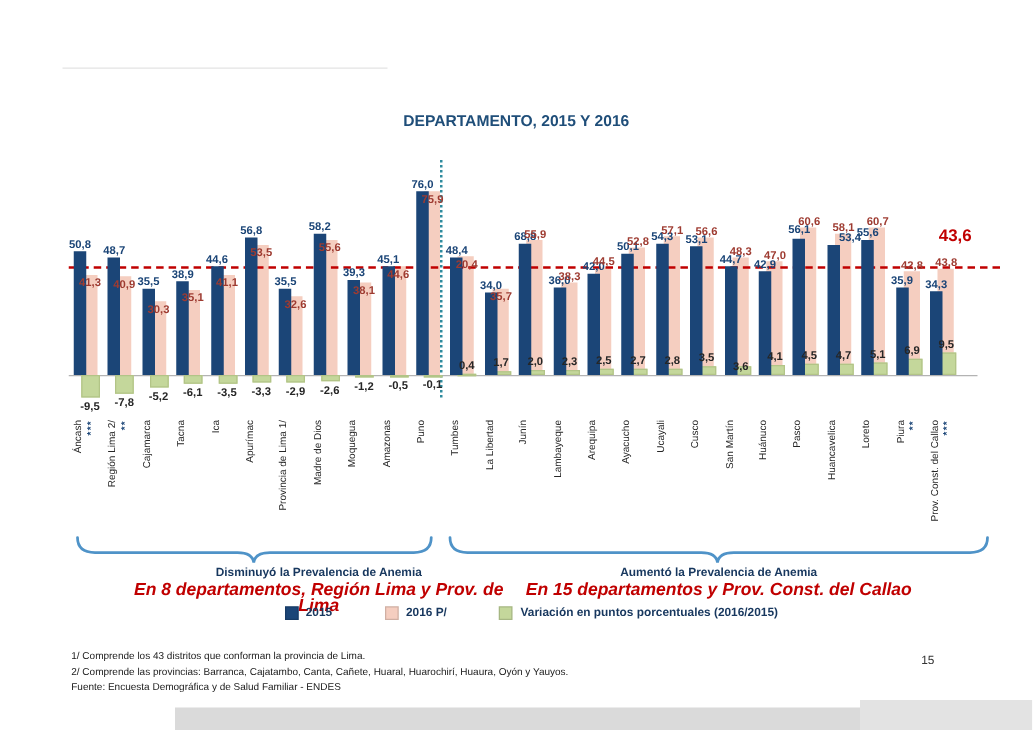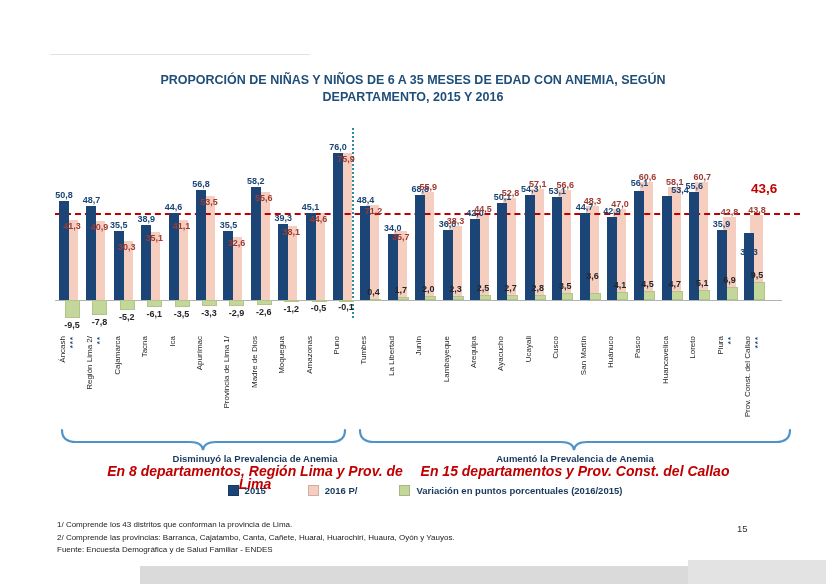--- a/index.html
+++ b/index.html
@@ -44,21 +44,21 @@
   .artifact{position:absolute;z-index:0;}
 </style>
 </head>
 <body>
 
 <div class="page">
 
   <div class="artifact" style="left:50px;top:54px;width:260px;height:1px;background:#e3e3e3;"></div>
 
   <div class="title">
-    <span>PROPORCIÓN DE NIÑAS Y NIÑOS DE 6 A 35 MESES DE EDAD CON ANEMIA, SEGÚN</span><br>
+    <br>
     <span>DEPARTAMENTO, 2015 Y 2016</span>
   </div>
 
   <div id="chart-area" style="position:absolute;left:0;top:0;width:826px;height:584px;">
     <div class="baseline"></div>
     <div class="refline"></div>
     <div class="divider"></div>
     <div class="refbig" id="ref-big">43,6</div>
   <div class="bar bar-pink" style="left: 65px; top: 219.878px; width: 13px; height: 80.122px;"></div>
       <div class="bar bar-green" style="left: 65px; top: 300px; width: 15px; height: 18.43px;"></div>
@@ -158,21 +158,21 @@
       <div class="vlabel vl-blue" style="left: 338px; top: 141.56px;">76,0</div>
       <div class="vlabel vl-pink" style="left: 346px; top: 153.754px;">75,9</div>
       <div class="vlabel vl-green" style="left: 346px; top: 302.194px;">-0,1</div>
       <div class="xlab" style="left: 332px; top: 336px;">
         <div class="nm">Puno</div>
       </div>
       <div class="bar bar-pink" style="left: 366.4px; top: 205.328px; width: 13px; height: 94.672px;"></div>
       <div class="bar bar-green" style="left: 366.4px; top: 299.224px; width: 15px; height: 1px;"></div>
       <div class="bar bar-blue" style="left: 360.4px; top: 206.104px; width: 10px; height: 93.896px;"></div>
       <div class="vlabel vl-blue" style="left: 365.4px; top: 195.104px;">48,4</div>
-      <div class="vlabel vl-pink" style="left: 373.4px; top: 206.328px;">71,2</div>
+      <div class="vlabel vl-pink" style="left: 373.4px; top: 206.328px;">20,4</div>
       <div class="vlabel vl-green" style="left: 373.4px; top: 287.224px;">0,4</div>
       <div class="xlab" style="left: 359.4px; top: 336px;">
         <div class="nm">Tumbes</div>
       </div>
       <div class="bar bar-pink" style="left: 393.8px; top: 230.742px; width: 13px; height: 69.258px;"></div>
       <div class="bar bar-green" style="left: 393.8px; top: 296.702px; width: 15px; height: 3.298px;"></div>
       <div class="bar bar-blue" style="left: 387.8px; top: 234.04px; width: 10px; height: 65.96px;"></div>
       <div class="vlabel vl-blue" style="left: 392.8px; top: 223.04px;">34,0</div>
       <div class="vlabel vl-pink" style="left: 400.8px; top: 231.742px;">35,7</div>
       <div class="vlabel vl-green" style="left: 400.8px; top: 284.702px;">1,7</div>
@@ -231,21 +231,21 @@
       <div class="vlabel vl-pink" style="left: 565.2px; top: 180.196px;">56,6</div>
       <div class="vlabel vl-green" style="left: 565.2px; top: 281.21px;">3,5</div>
       <div class="xlab" style="left: 551.2px; top: 336px;">
         <div class="nm">Cusco</div>
       </div>
       <div class="bar bar-pink" style="left: 585.6px; top: 206.298px; width: 13px; height: 93.702px;"></div>
       <div class="bar bar-green" style="left: 585.6px; top: 293.016px; width: 15px; height: 6.984px;"></div>
       <div class="bar bar-blue" style="left: 579.6px; top: 213.282px; width: 10px; height: 86.718px;"></div>
       <div class="vlabel vl-blue" style="left: 584.6px; top: 202.282px;">44,7</div>
       <div class="vlabel vl-pink" style="left: 592.6px; top: 196.298px;">48,3</div>
-      <div class="vlabel vl-green" style="left: 592.6px; top: 271px;">3,6</div>
+      <div class="vlabel vl-green" style="left: 592.6px; top: 288px;">3,6</div>
       <div class="xlab" style="left: 578.6px; top: 336px;">
         <div class="nm">San Martín</div>
       </div>
       <div class="bar bar-pink" style="left: 613px; top: 208.82px; width: 13px; height: 91.18px;"></div>
       <div class="bar bar-green" style="left: 613px; top: 292.046px; width: 15px; height: 7.954px;"></div>
       <div class="bar bar-blue" style="left: 607px; top: 216.774px; width: 10px; height: 83.226px;"></div>
       <div class="vlabel vl-blue" style="left: 612px; top: 205.774px;">42,9</div>
       <div class="vlabel vl-pink" style="left: 620px; top: 198.82px;">47,0</div>
       <div class="vlabel vl-green" style="left: 620px; top: 280.046px;">4,1</div>
       <div class="xlab" style="left: 606px; top: 336px;">
@@ -284,21 +284,21 @@
       <div class="vlabel vl-blue" style="left: 721.6px; top: 219.354px;">35,9</div>
       <div class="vlabel vl-pink" style="left: 729.6px; top: 206.968px;">42,8</div>
       <div class="vlabel vl-green" style="left: 729.6px; top: 274.614px;">6,9</div>
       <div class="xlab" style="left: 715.6px; top: 336px;">
         <div class="nm">Piura</div>
         <div class="st">**</div>
       </div>
       <div class="bar bar-pink" style="left: 750px; top: 215.028px; width: 13px; height: 84.972px;"></div>
       <div class="bar bar-green" style="left: 750px; top: 281.57px; width: 15px; height: 18.43px;"></div>
       <div class="bar bar-blue" style="left: 744px; top: 233.458px; width: 10px; height: 66.542px;"></div>
-      <div class="vlabel vl-blue" style="left: 749px; top: 222.458px; margin-top: 25px;">34,3</div>
+      <div class="vlabel vl-blue" style="left: 749px; top: 222.458px;">34,3</div>
       <div class="vlabel vl-pink" style="left: 757px; top: 205.028px;">43,8</div>
       <div class="vlabel vl-green" style="left: 757px; top: 269.57px;">9,5</div>
       <div class="xlab" style="left: 743px; top: 336px;">
         <div class="nm">Prov. Const. del Callao</div>
         <div class="st">***</div>
       </div>
     </div>
 
   <svg class="braces" viewBox="0 0 826 34">
     <path d="M 62 6 Q 62 18 76 18 L 190 18 Q 202 18 203 26 Q 204 18 216 18 L 331 18 Q 345 18 345 6" fill="none" stroke="#4F93C8" stroke-width="2.2" stroke-linecap="round"></path>

